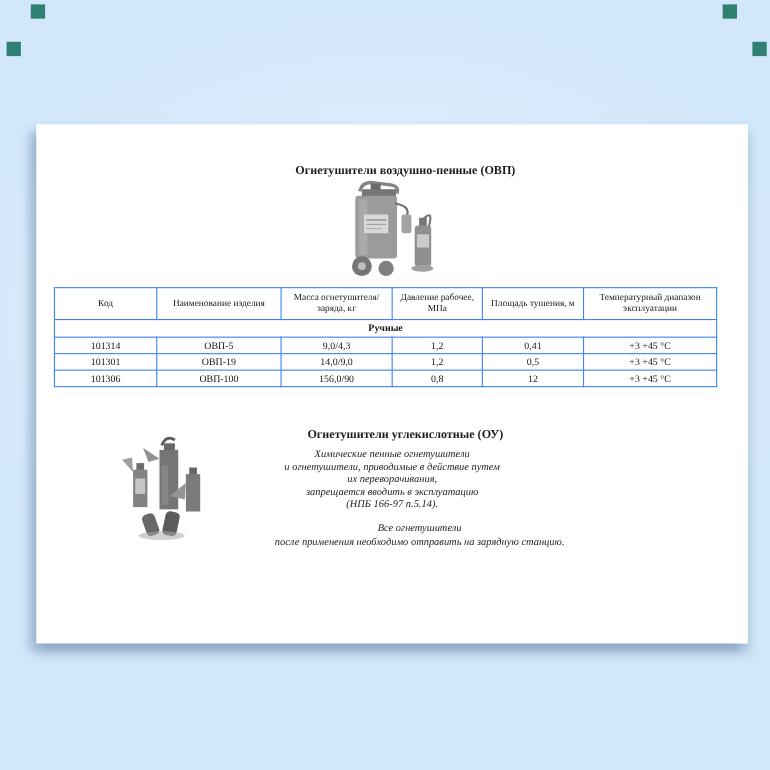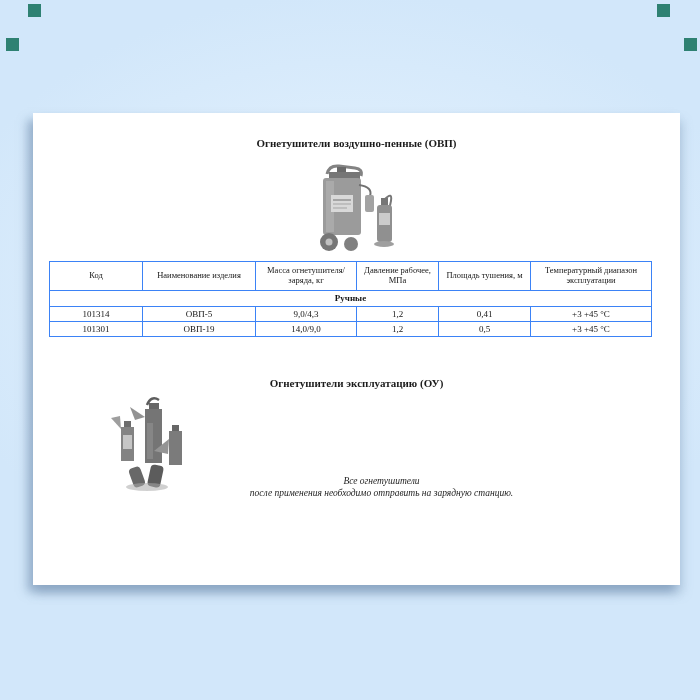--- a/index.html
+++ b/index.html
@@ -5,21 +5,21 @@
   html,body{margin:0;padding:0;width:700px;height:700px;overflow:hidden;}
   body{font-family:"Liberation Serif","DejaVu Serif",serif;}
   .stage{position:relative;width:700px;height:700px;
     background:radial-gradient(ellipse 420px 300px at 50% 42%, #eaf5fe 0%, #dcedfc 55%, #d2e7fa 100%);}
   .marker{position:absolute;width:13px;height:13px;background:#2e8172;}
   .m1{left:28px;top:4px;} .m2{left:657px;top:4px;}
   .m3{left:6px;top:38px;} .m4{left:684px;top:38px;}
   .page{position:absolute;left:33px;top:113px;width:647px;height:472px;background:#ffffff;
     box-shadow:-6px 7px 9px rgba(105,135,170,0.50), 2px 8px 10px rgba(105,135,170,0.35);}
   .title{position:absolute;left:0;width:100%;text-align:center;font-weight:bold;
-    font-size:11px;color:#1b1b1b;margin:0;}
+    font-size:11px;color:#1b1b1b;margin:12px;}
   .title1{top:24px;}
   .title2{top:264px;}
   .photo{position:absolute;filter:blur(0.3px);opacity:0.95;}
   .photo1{left:260px;top:50px;}
   .photo2{left:76px;top:280px;}
   table.spec{position:absolute;left:16px;top:148px;width:602px;border-collapse:collapse;
     table-layout:fixed;font-size:9px;color:#161616;}
   table.spec th,table.spec td{border:1px solid #3b82f6;text-align:center;vertical-align:middle;
     padding:1px 2px;line-height:1.15;font-weight:normal;overflow:hidden;}
   table.spec th{height:26px;font-size:8.5px;}
@@ -100,24 +100,32 @@
           <td>+3  +45 °C</td>
         </tr>
         <tr>
           <td>101301</td>
           <td>ОВП-19</td>
           <td>14,0/9,0</td>
           <td>1,2</td>
           <td>0,5</td>
           <td>+3  +45 °C</td>
         </tr>
+        <tr>
+          <td>101306</td>
+          <td>ОВП-100</td>
+          <td>156,0/90</td>
+          <td>0,8</td>
+          <td>12</td>
+          <td>+3  +45 °C</td>
+        </tr>
       </tbody>
     </table>
 
-    <div class="title title2">Огнетушители эксплуатацию (ОУ)</div>
+    <div class="title title2">Огнетушители углекислотные (ОУ)</div>
 
     <div class="photo photo2">
       <svg width="90" height="100" viewBox="0 0 90 100" xmlns="http://www.w3.org/2000/svg">
         <path d="M38 12 Q42 2 50 7" fill="none" stroke="#555555" stroke-width="2.5"></path>
         <rect x="40" y="10" width="10" height="8" fill="#5f5f5f"></rect>
         <rect x="36" y="16" width="17" height="54" fill="#6e6e6e"></rect>
         <rect x="38" y="30" width="6" height="36" fill="#808080"></rect>
         <polygon points="36,24 21,14 26,27" fill="#8d8d8d"></polygon>
         <rect x="15" y="28" width="7" height="7" fill="#666666"></rect>
         <rect x="12" y="34" width="13" height="34" fill="#7d7d7d"></rect>
@@ -125,20 +133,27 @@
         <polygon points="12,36 2,25 11,23" fill="#999999"></polygon>
         <rect x="63" y="32" width="7" height="7" fill="#5e5e5e"></rect>
         <rect x="60" y="38" width="13" height="34" fill="#747474"></rect>
         <polygon points="60,46 45,58 59,61" fill="#8f8f8f"></polygon>
         <rect x="22" y="74" width="12" height="20" rx="4" fill="#606060" transform="rotate(-20 28 84)"></rect>
         <rect x="40" y="72" width="13" height="22" rx="4" fill="#545454" transform="rotate(12 46 83)"></rect>
         <ellipse cx="38" cy="94" rx="21" ry="4" fill="#a6a6a6" opacity="0.55"></ellipse>
       </svg>
     </div>
 
+    <div class="note note1">
+      <div>Химические пенные огнетушители</div>
+      <div>и огнетушители, приводимые в действие путем</div>
+      <div>их переворачивания,</div>
+      <div>запрещается вводить в эксплуатацию</div>
+      <div>(НПБ 166-97 п.5.14).</div>
+    </div>
 
     <div class="note note2">
       <div>Все огнетушители</div>
       <div>после применения необходимо отправить на зарядную станцию.</div>
     </div>
 
   </div>
 </div>
 
 </body></html>

